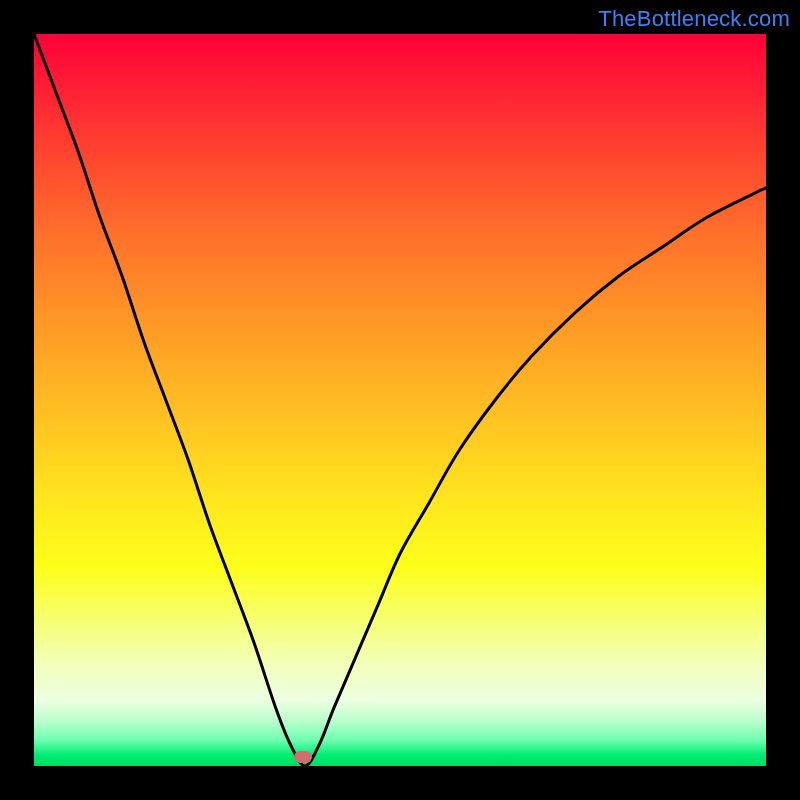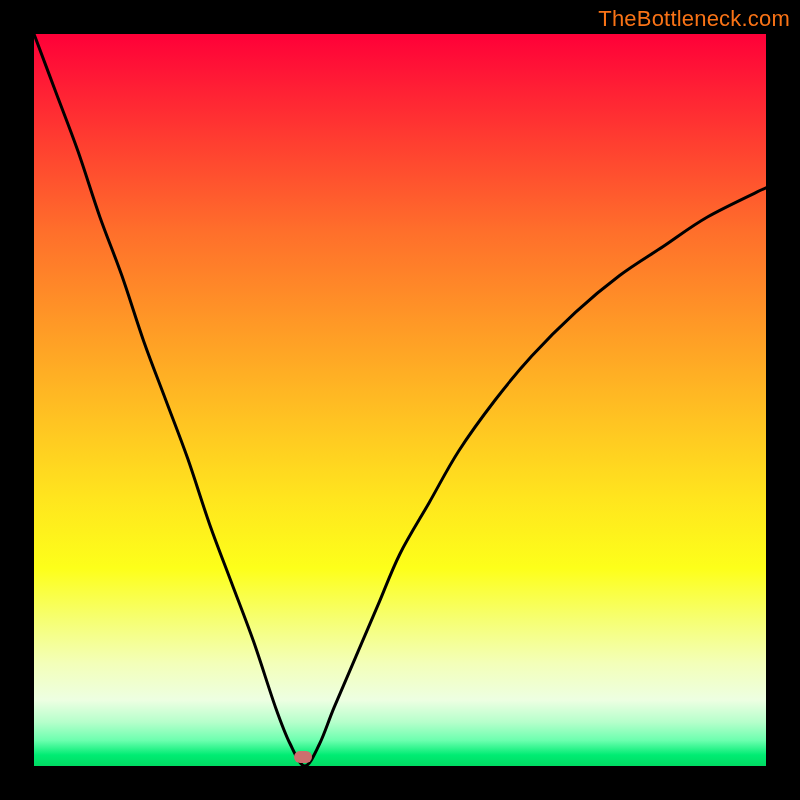--- a/index.html
+++ b/index.html
@@ -51,21 +51,21 @@
     left: 0;
     width: 732px;
     height: 732px;
   }
   .watermark {
     position: absolute;
     top: 6px;
     right: 10px;
     font-size: 22px;
     font-weight: 400;
-    color: #f97316;
+    color: #3b82f6;
     letter-spacing: 0.2px;
   }
   .marker {
     position: absolute;
     width: 18px;
     height: 12px;
     border-radius: 6px;
     background: #cc6f6e;
     transform: translate(-50%, -50%);
   }

